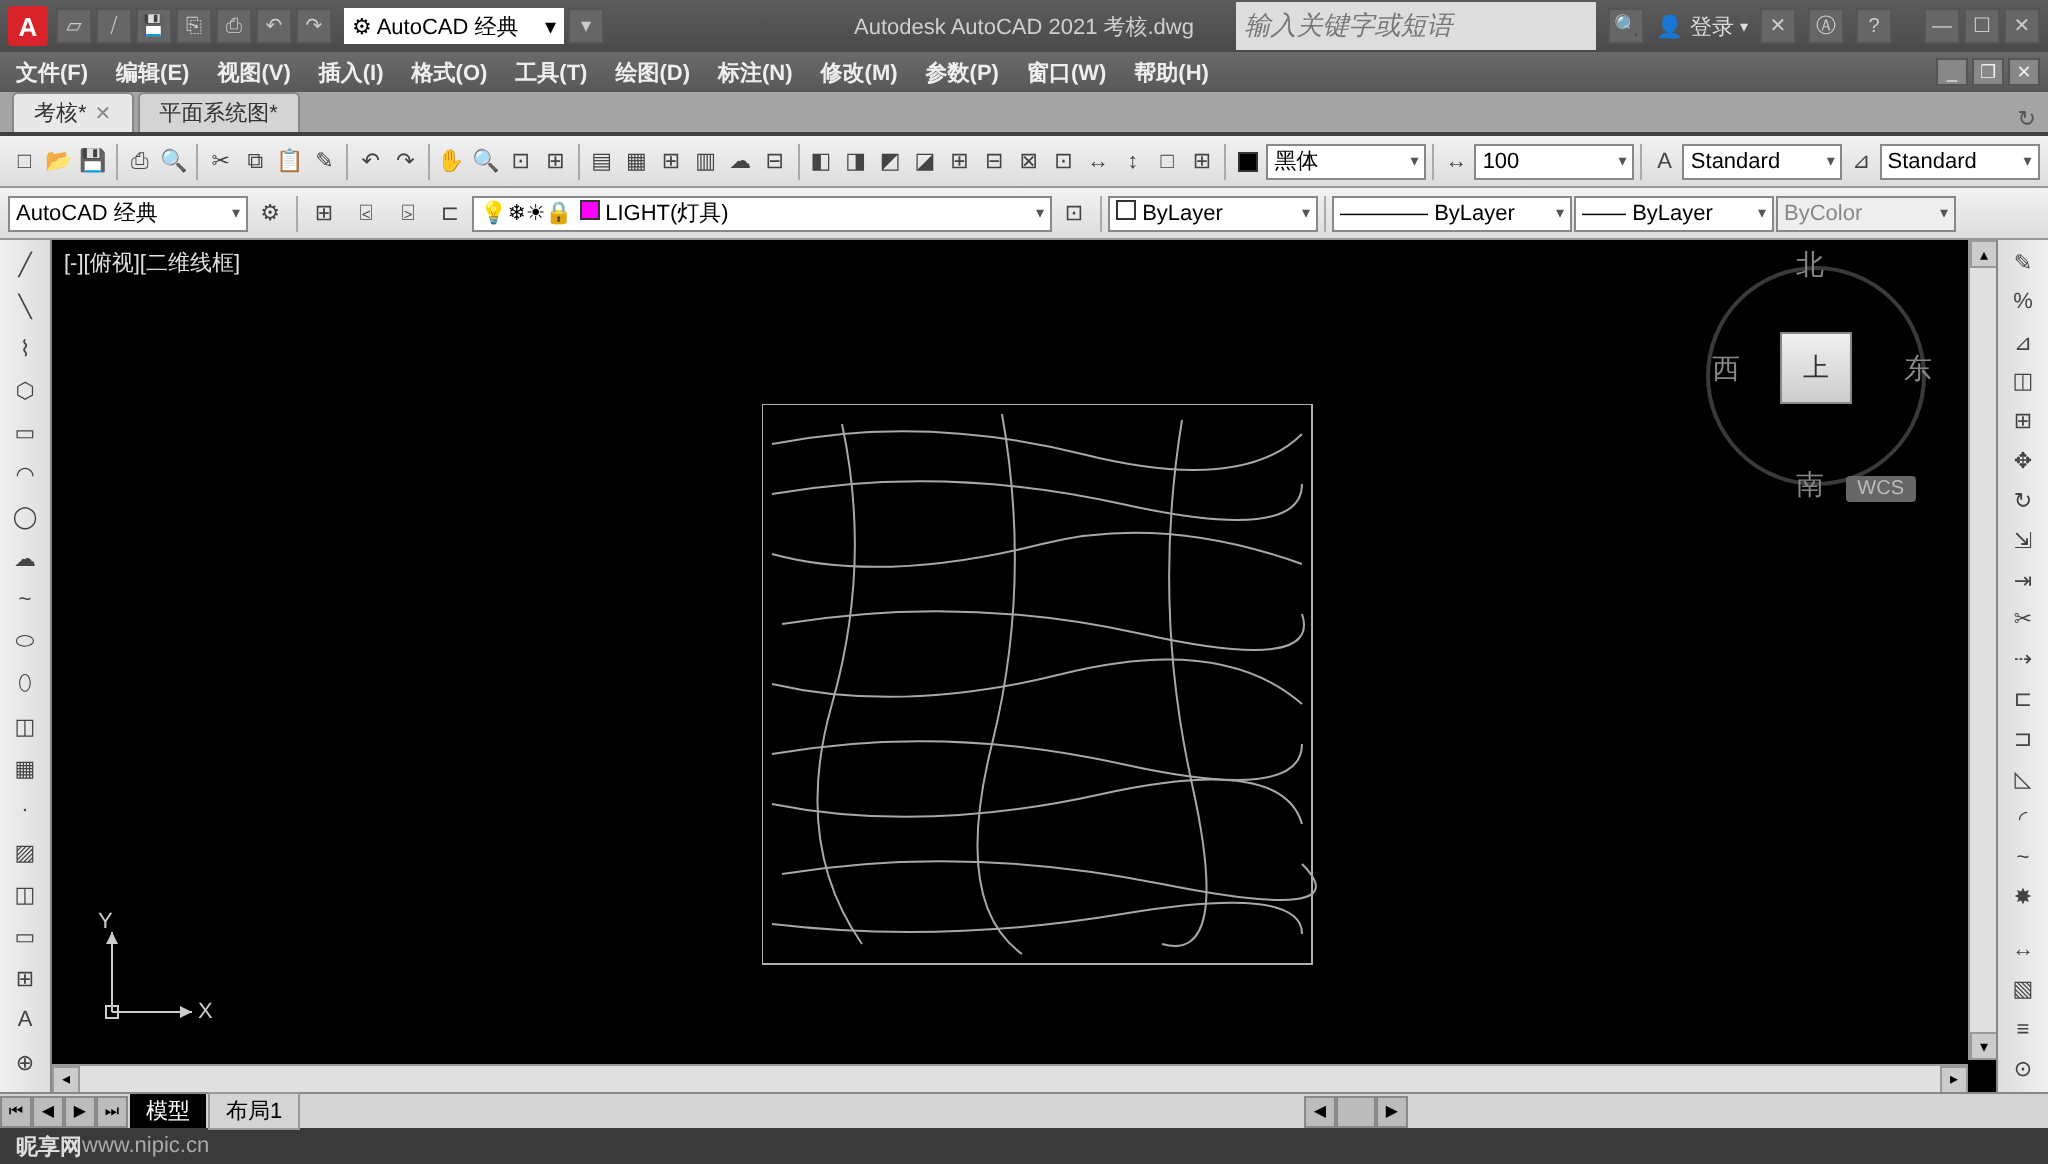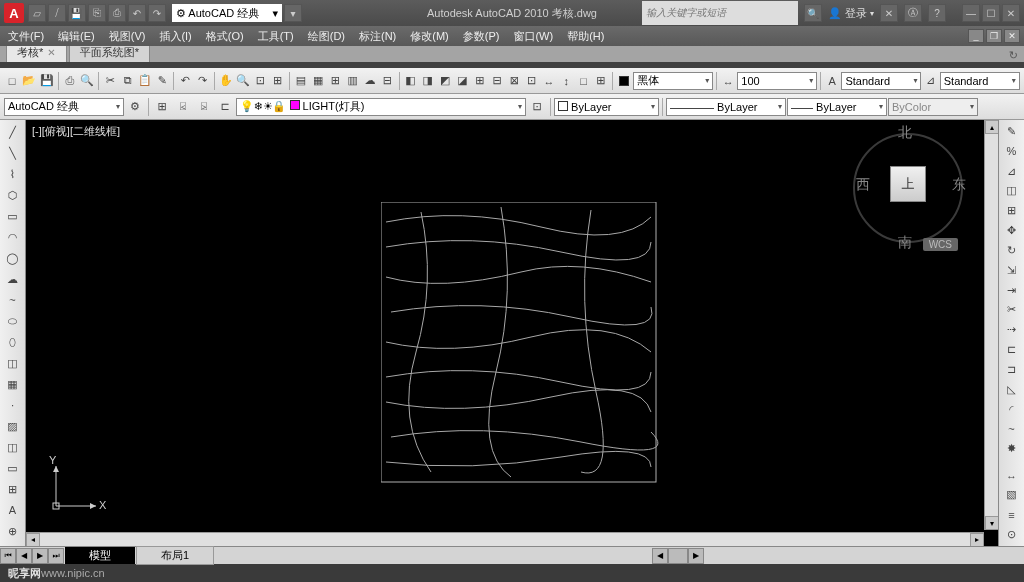--- a/index.html
+++ b/index.html
@@ -6,32 +6,32 @@
 body { width: 1024px; height: 582px; background: #838383; overflow: hidden; position: relative; font-size: 11px; }
 
 
 .titlebar { height: 26px; background: linear-gradient(#5c5c5c, #4a4a4a); display: flex; align-items: center; padding: 0 4px; color: #ccc; }
 .app-logo { width: 20px; height: 20px; background: #d8232a; color: white; display: flex; align-items: center; justify-content: center; font-weight: bold; border-radius: 2px; margin-right: 4px; font-size: 13px; }
 .qat { display: flex; gap: 2px; align-items: center; }
 .qat-btn { width: 18px; height: 18px; background: #666; border: 1px solid #555; display: flex; align-items: center; justify-content: center; color: #ccc; cursor: pointer; font-size: 10px; }
 .workspace-dd { margin-left: 6px; background: white; color: #000; padding: 1px 4px; height: 18px; width: 110px; display: flex; align-items: center; justify-content: space-between; font-size: 11px; }
 .title-center { flex: 1; text-align: center; color: #d0d0d0; font-size: 11px; position: absolute; left: 0; right: 0; pointer-events: none; }
 .title-right { margin-left: auto; display: flex; align-items: center; gap: 6px; }
-.search-field { background: #ddd; color: #777; width: 156px; height: 18px; padding: 12px 4px; font-size: 10px; font-style: italic; display: flex; align-items: center; }
+.search-field { background: #ddd; color: #777; width: 180px; height: 18px; padding: 12px 4px; font-size: 13px; font-style: italic; display: flex; align-items: center; }
 .user-login { color: #ddd; display: flex; align-items: center; gap: 3px; font-size: 11px; }
 .win-controls { display: flex; gap: 2px; margin-left: 10px; }
 
 
 .menubar { height: 20px; background: linear-gradient(#6a6a6a, #585858); display: flex; align-items: center; padding: 0 8px; gap: 14px; color: #eee; font-size: 11px; position: relative; }
-.menu-item { cursor: pointer; white-space: nowrap; }
+.menu-item { cursor: pointer; white-space: nowrap; font-weight: bold; }
 .mdi-controls { position: absolute; right: 4px; display: flex; gap: 2px; }
 .mdi-btn { width: 16px; height: 14px; background: #888; border: 1px solid #555; font-size: 9px; display: flex; align-items: center; justify-content: center; cursor: pointer; }
 
 
-.tabbar { height: 22px; background: #a4a4a4; display: flex; align-items: flex-end; padding: 0 6px; border-bottom: 6px solid #404040; }
+.tabbar { height: 22px; background: #a4a4a4; display: flex; align-items: flex-end; padding: 0 6px; border-bottom: 2px solid #404040; }
 .file-tab { padding: 2px 10px; background: #d4d4d4; border: 1px solid #888; border-bottom: none; border-radius: 3px 3px 0 0; margin-right: 2px; font-size: 11px; color: #333; display: flex; align-items: center; gap: 4px; cursor: pointer; }
 .file-tab.active { background: #e8e8e8; }
 .tab-close { color: #888; font-size: 10px; }
 .tab-arrow { margin-left: auto; color: #555; }
 
 
 .toolbar-row { height: 26px; background: linear-gradient(#f2f2f2, #ddd); border-bottom: 1px solid #999; display: flex; align-items: center; padding: 0 4px; gap: 1px; }
 .tb-btn { width: 20px; height: 20px; border: 1px solid transparent; display: flex; align-items: center; justify-content: center; cursor: pointer; font-size: 11px; color: #444; }
 .tb-sep { width: 1px; height: 18px; background: #aaa; margin: 0 2px; }
 .tb-combo { background: white; border: 1px solid #888; height: 18px; padding: 0 3px; min-width: 80px; font-size: 11px; display: flex; align-items: center; justify-content: space-between; gap: 4px; }
@@ -51,21 +51,21 @@
 .scrollbar-v { position: absolute; right: 0; top: 0; bottom: 16px; width: 14px; background: #e0e0e0; border-left: 1px solid #999; }
 .scrollbar-h { position: absolute; left: 0; right: 14px; bottom: 0; height: 14px; background: #e0e0e0; border-top: 1px solid #999; display: flex; align-items: center; }
 .sb-btn { width: 14px; height: 14px; background: #ccc; border: 1px solid #999; font-size: 8px; display: flex; align-items: center; justify-content: center; }
 .ucs-icon { position: absolute; left: 20px; bottom: 30px; }
 .sketch-svg { position: absolute; left: 355px; top: 82px; }
 
 
 .layout-tabs { height: 18px; background: #d4d4d4; display: flex; align-items: center; font-size: 11px; border-top: 1px solid #888; }
 .layout-nav { display: flex; }
 .layout-nav-btn { width: 16px; height: 16px; background: #bbb; border: 1px solid #888; font-size: 8px; display: flex; align-items: center; justify-content: center; cursor: pointer; }
-.layout-tab { padding: 1px 24px; background: #000; color: white; margin-left: 1px; cursor: pointer; }
+.layout-tab { padding: 1px 8px; background: #000; color: white; margin-left: 1px; cursor: pointer; }
 .layout-tab.inactive { background: #d4d4d4; color: #000; border: 1px solid #999; }
 
 
 .footer-bar { height: 18px; background: #3a3a3a; color: #aaa; display: flex; align-items: center; padding: 0 8px; font-size: 11px; justify-content: space-between; }
 .footer-left { display: flex; align-items: center; }
 .footer-logo { color: #ddd; font-weight: bold; }
 .swatch { display: inline-block; width: 10px; height: 10px; border: 1px solid #333; }
 </style>
 </head>
 <body>
@@ -79,21 +79,21 @@
     <div class="qat-btn">⎘</div>
     <div class="qat-btn">⎙</div>
     <div class="qat-btn">↶</div>
     <div class="qat-btn">↷</div>
   </div>
   <div class="workspace-dd">
     <span>⚙ <span>AutoCAD 经典</span></span>
     <span class="arrow">▾</span>
   </div>
   <div class="qat-btn" style="margin-left:2px">▾</div>
-  <div class="title-center">Autodesk AutoCAD 2010    考核.dwg</div>
+  <div class="title-center">Autodesk AutoCAD 2021    考核.dwg</div>
   <div class="title-right">
     <div class="search-field">输入关键字或短语</div>
     <div class="qat-btn">🔍</div>
     <div class="user-login">
       <span>👤</span>
       <span>登录</span>
       <span style="font-size:8px">▾</span>
     </div>
     <div class="qat-btn">✕</div>
     <div class="qat-btn">Ⓐ</div>

